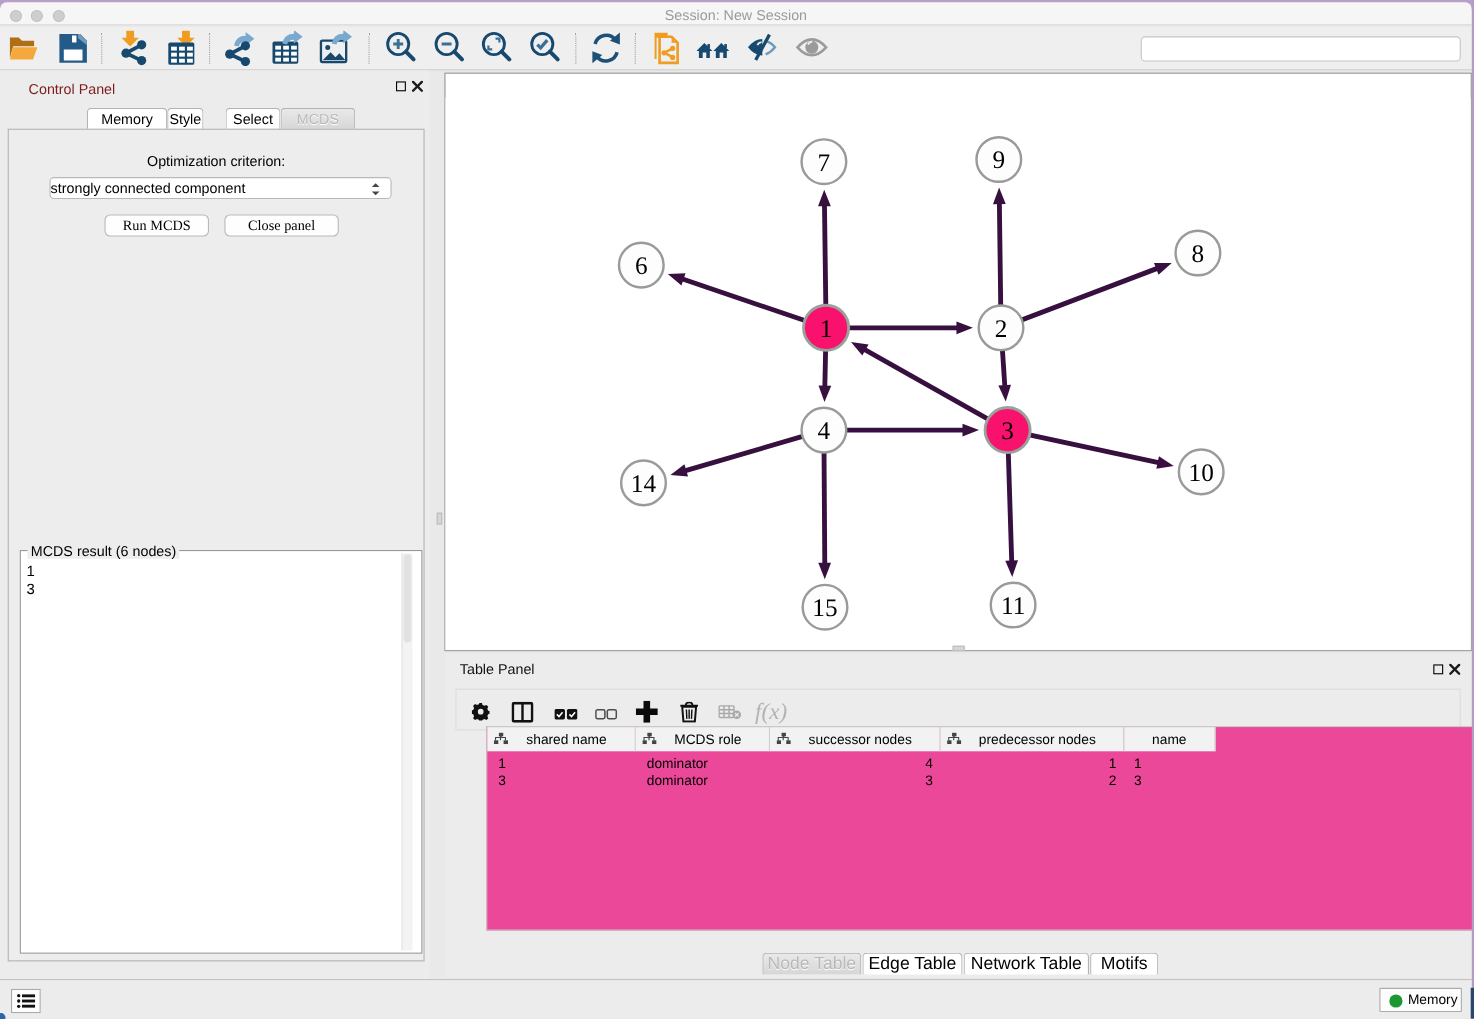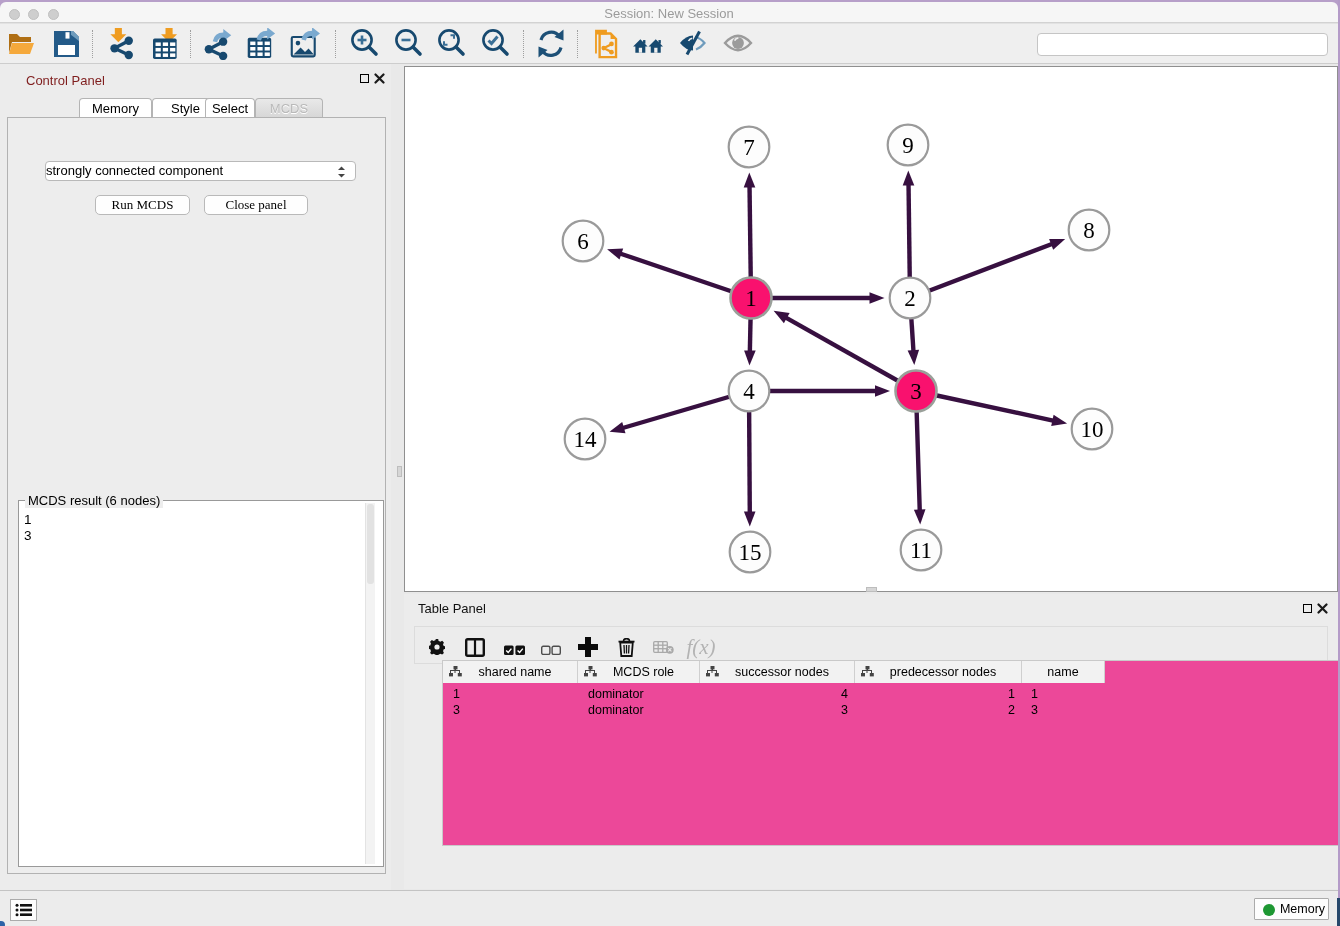--- a/index.html
+++ b/index.html
@@ -255,25 +255,26 @@
   <div id="searchbox"></div>
 </div>
 <div class="abs" id="leftpanel">
   <div id="cpTitle">Control Panel</div>
   <div style="position:absolute;left:360px;top:10px;width:9px;height:9px;border:1.5px solid #000"></div>
   <svg width="11" height="11" viewBox="0 0 11 11" style="position:absolute;left:374px;top:9px">
       <path d="M1.5 1.5 L9.5 9.5 M9.5 1.5 L1.5 9.5" stroke="#1a1a1a" stroke-width="2.2" stroke-linecap="round"></path>
     </svg>
   <div class="tabs">
     <span class="tab" style="left:79px; width:73px;">Memory</span>
-    <span class="tab" style="left:152px; width:67px;">Style</span>
+    <span class="tab" style="left:152px; width:33px;">Style</span>
     <span class="tab" style="left:205px; width:50px;">Select</span>
     <span class="tab sel" style="left:255px; width:68px;">MCDS</span>
   </div>
   <div id="cpBox">
+    <div id="optLabel">Optimization criterion:</div>
     <div id="selBox">strongly connected component
       <svg width="11" height="14" style="position:absolute;right:8px;top:3px" viewBox="0 0 11 14">
         <path d="M2 5 L5.5 1.5 L9 5 Z" fill="#444"></path>
         <path d="M2 9 L5.5 12.5 L9 9 Z" fill="#444"></path>
       </svg>
     </div>
     <span class="btn" style="left:87px; width:95px;">Run MCDS</span>
     <span class="btn" style="left:196px; width:104px;">Close panel</span>
     <div id="fieldset">
       <div id="fsLegend">MCDS result (6 nodes)</div>
@@ -437,20 +438,26 @@
 <div class="td" style="left:145px;top:26px">dominator</div>
 <div class="td" style="left:257px;top:26px;width:148px;text-align:right">4</div>
 <div class="td" style="left:412px;top:26px;width:160px;text-align:right">1</div>
 <div class="td" style="left:588px;top:26px">1</div>
 <div class="td" style="left:10px;top:42px">3</div>
 <div class="td" style="left:145px;top:42px">dominator</div>
 <div class="td" style="left:257px;top:42px;width:148px;text-align:right">3</div>
 <div class="td" style="left:412px;top:42px;width:160px;text-align:right">2</div>
 <div class="td" style="left:588px;top:42px">3</div>
   </div>
+  <div id="tpTabs">
+    <span class="tab sel" style="left:289px; width:90px;">Node Table</span>
+    <span class="tab" style="left:380px; width:91px;">Edge Table</span>
+    <span class="tab" style="left:472px; width:114px;">Network Table</span>
+    <span class="tab" style="left:587px; width:62px;">Motifs</span>
+  </div>
 </div>
 <div class="abs" id="statusbar">
   <div id="listBtn">
       <svg width="17" height="14" viewBox="0 0 17 14" style="position:absolute;left:4px;top:3px">
         <g fill="#111">
           <circle cx="2" cy="2.2" r="1.5"></circle>
           <circle cx="2" cy="7" r="1.5"></circle>
           <circle cx="2" cy="11.8" r="1.5"></circle>
           <rect x="5" y="1" width="12" height="2.6"></rect>
           <rect x="5" y="5.7" width="12" height="2.6"></rect>

